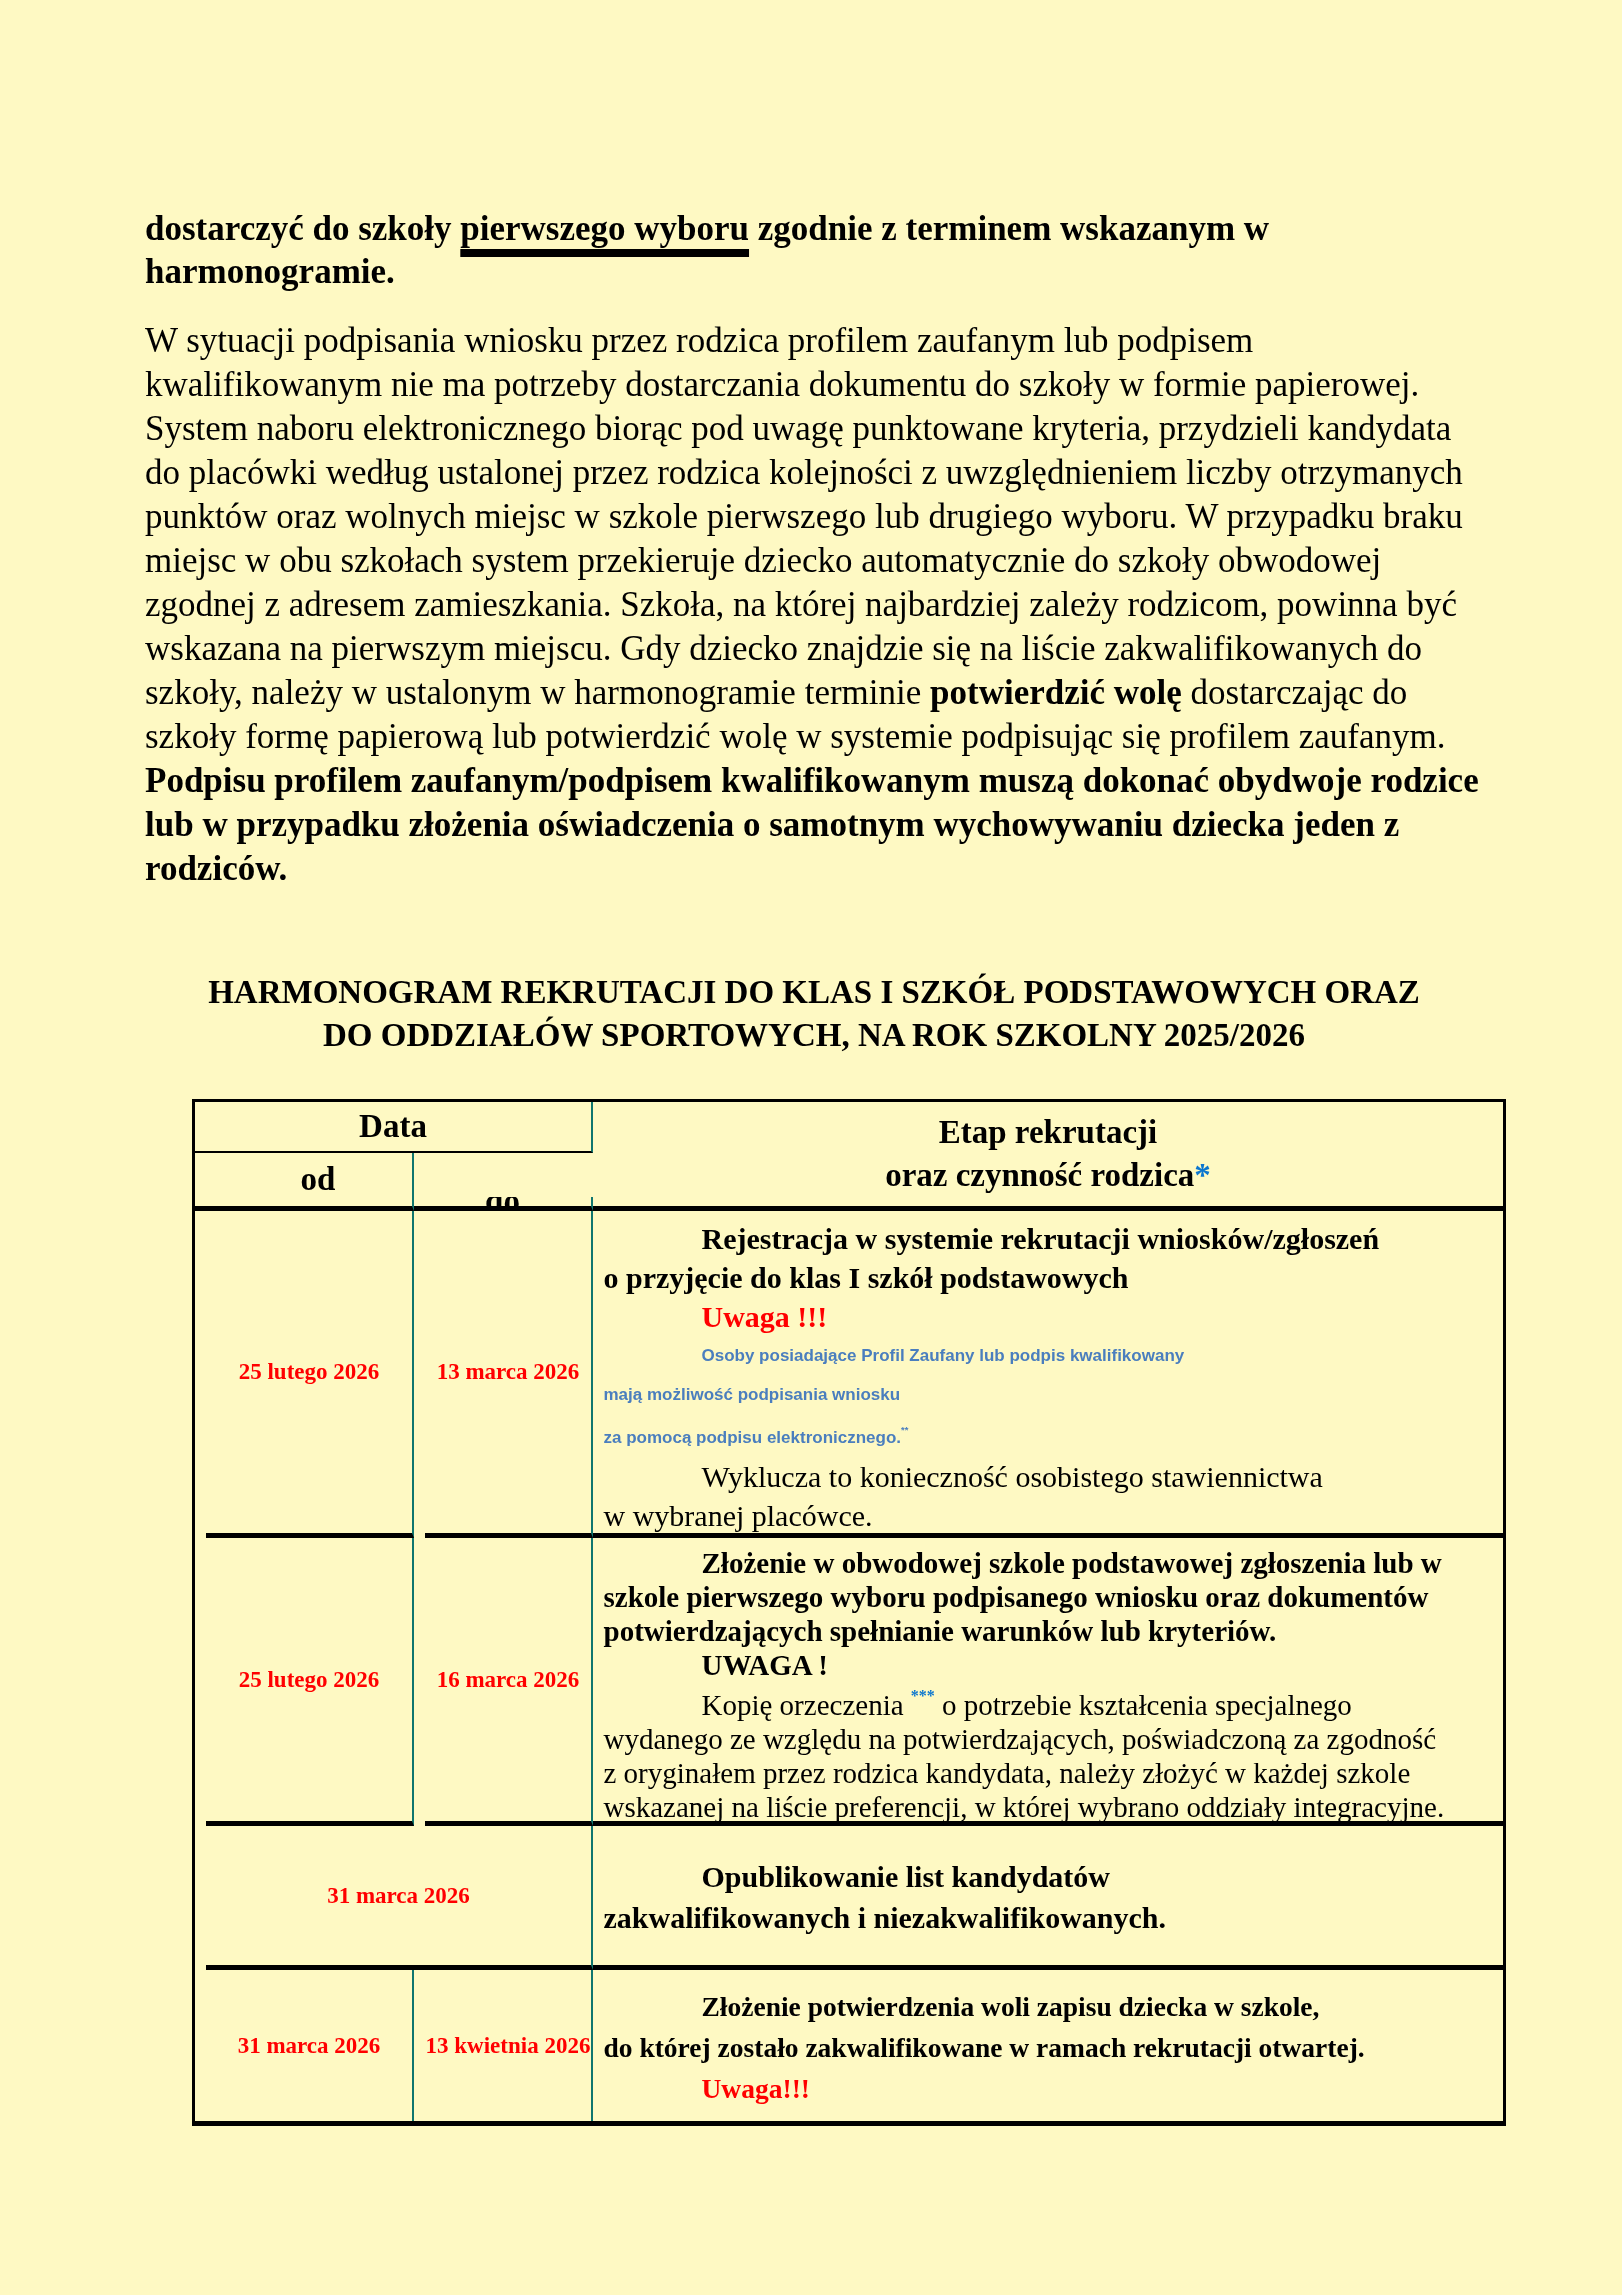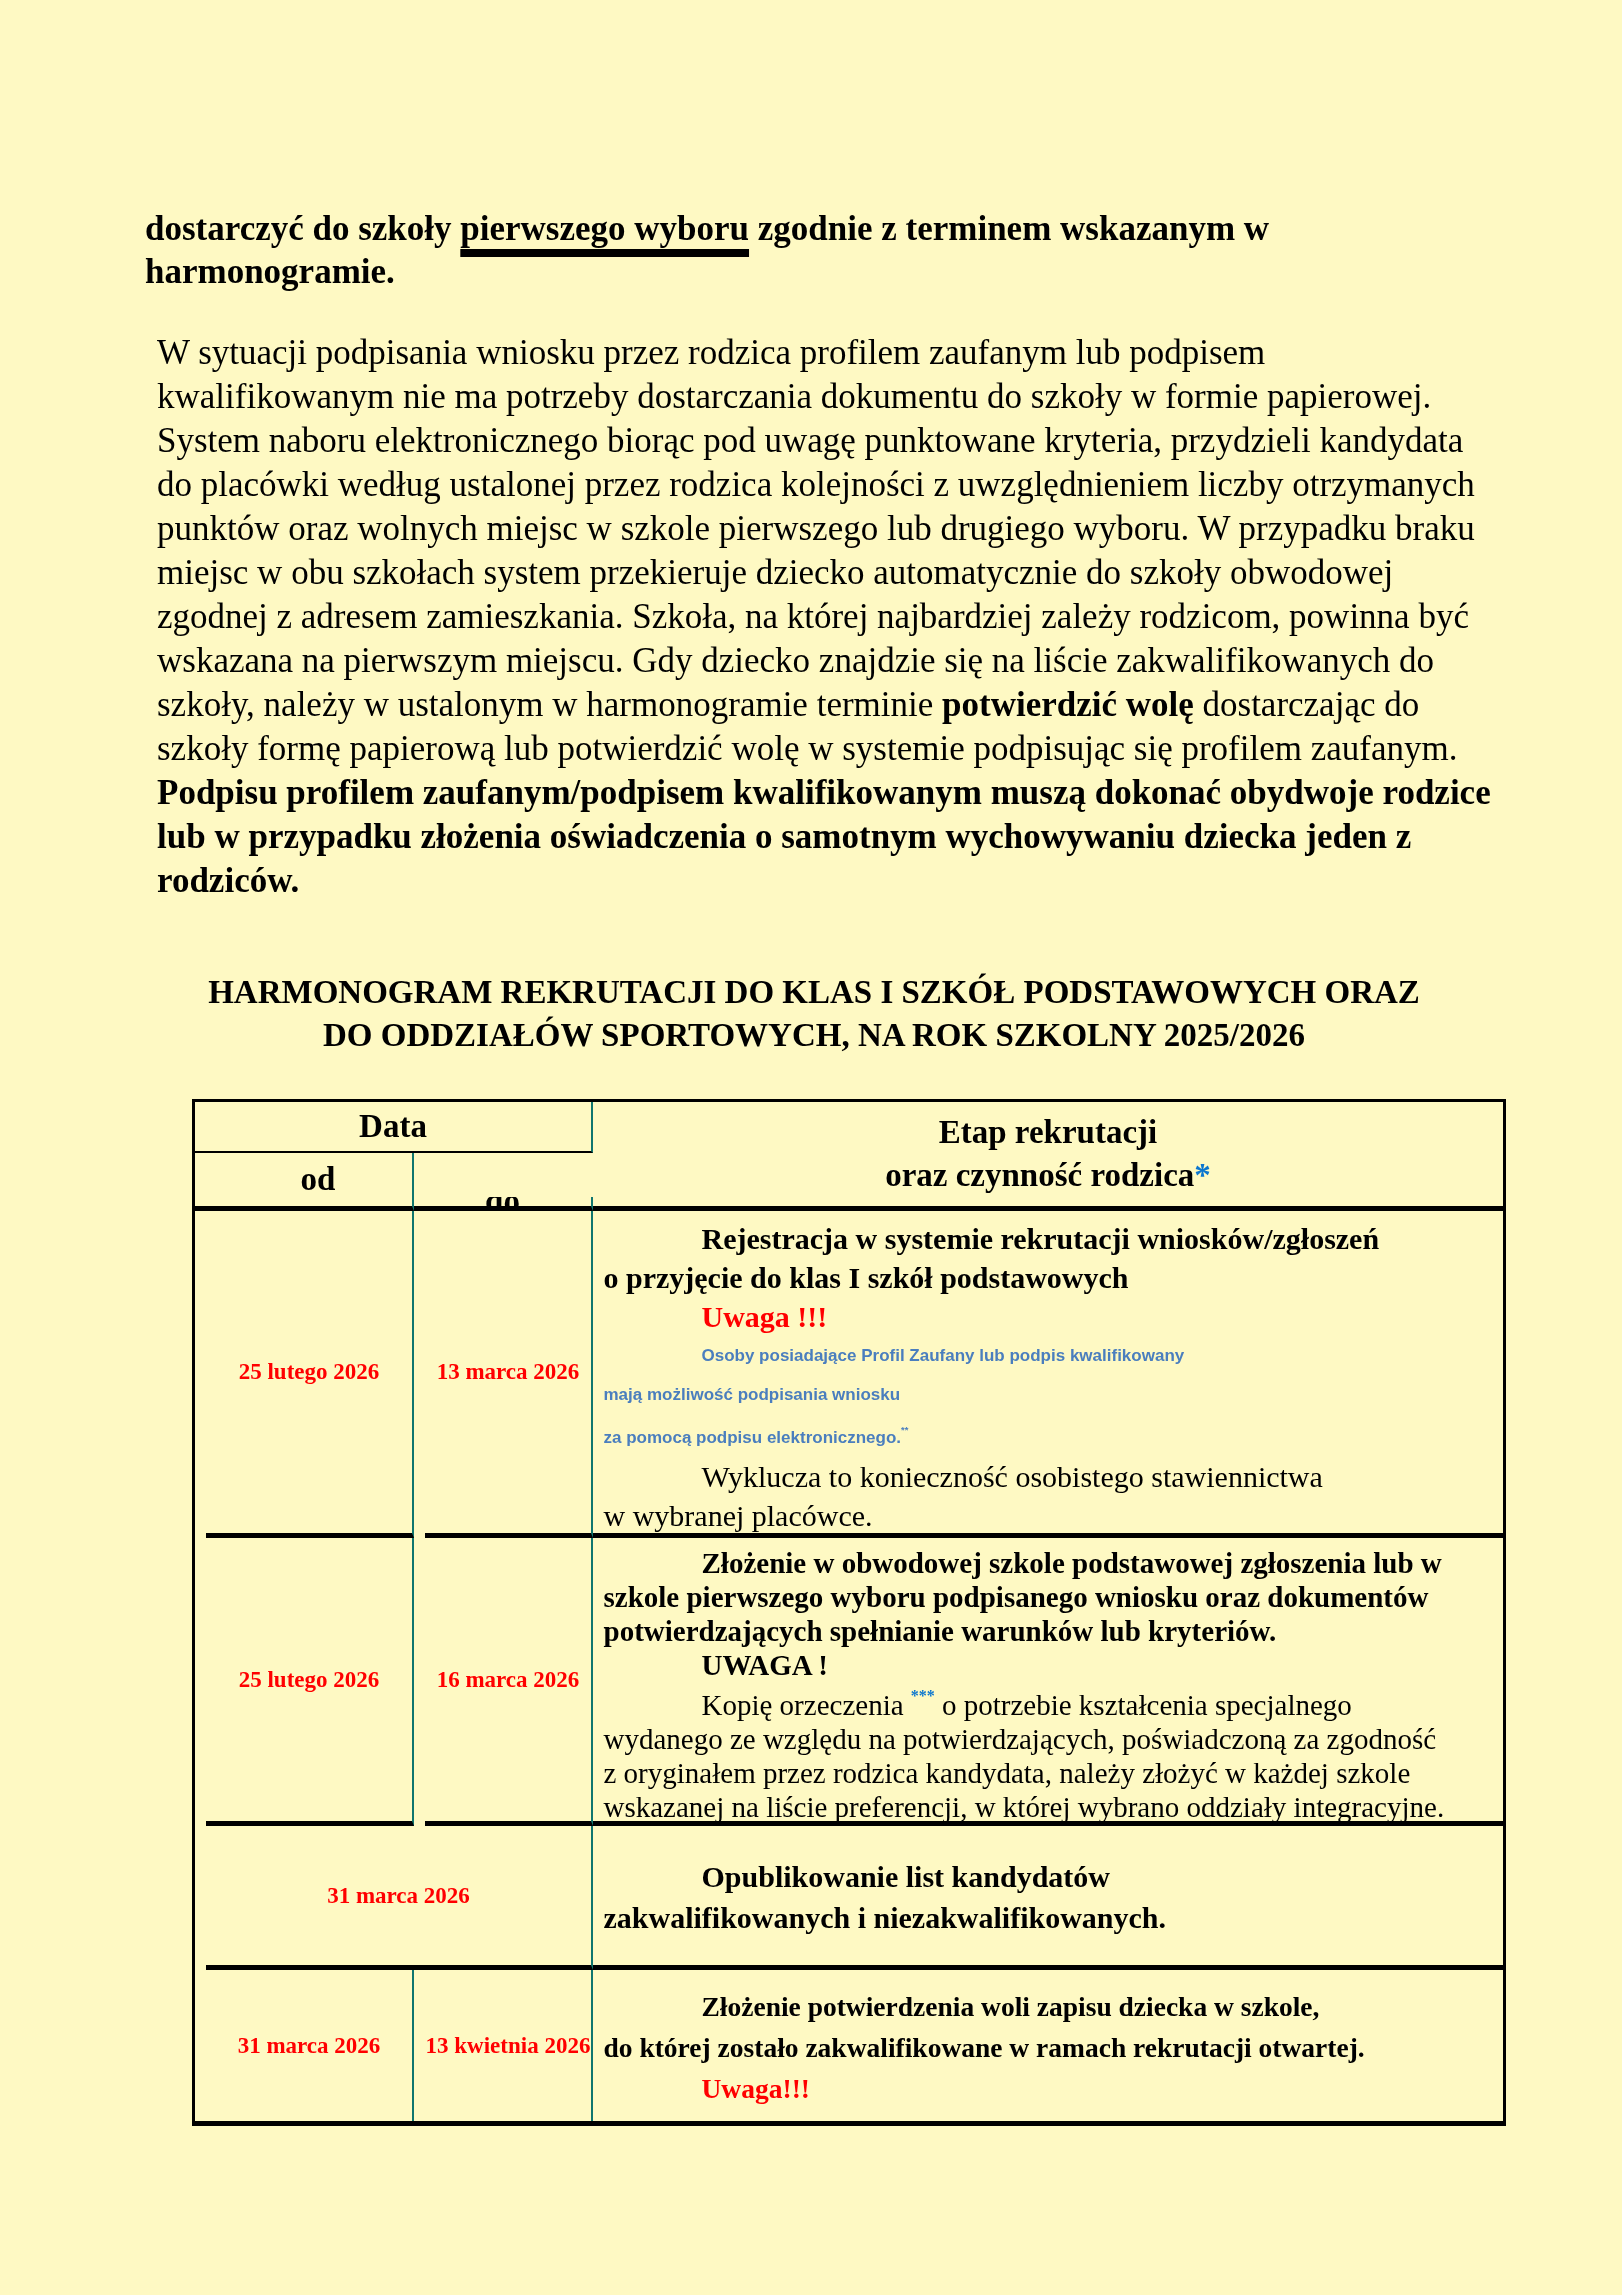--- a/index.html
+++ b/index.html
@@ -15,21 +15,21 @@
     position:absolute;left:145px;top:207px;width:1338px;
     font-size:35px;font-weight:bold;line-height:43px;margin:0;
   }
   .ul{
     text-decoration:underline;
     text-decoration-thickness:7.9px;
     text-underline-offset:9.2px;
   }
   .para2{
     position:absolute;left:145px;top:319px;width:1338px;
-    font-size:35px;line-height:44px;margin:12px;
+    font-size:35px;line-height:44px;margin:0;
   }
   .b{font-weight:bold;}
   .heading{
     position:absolute;left:145px;top:971px;width:1338px;
     font-size:33px;font-weight:bold;line-height:43px;text-align:center;
   }
   
   .tbl{
     position:absolute;left:192px;top:1099px;width:1314px;height:1027px;
     border:3.3px solid #000;border-bottom-width:5.9px;

